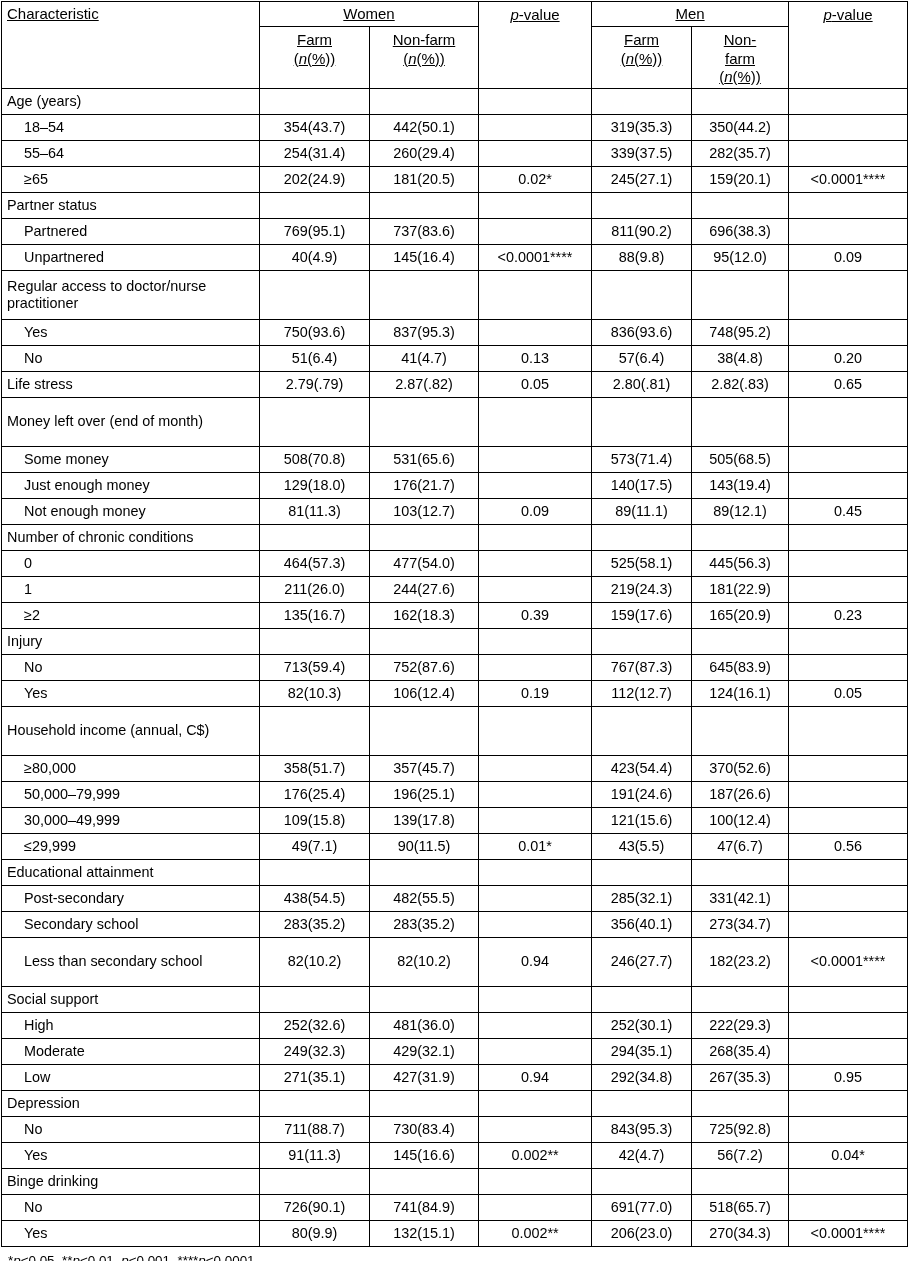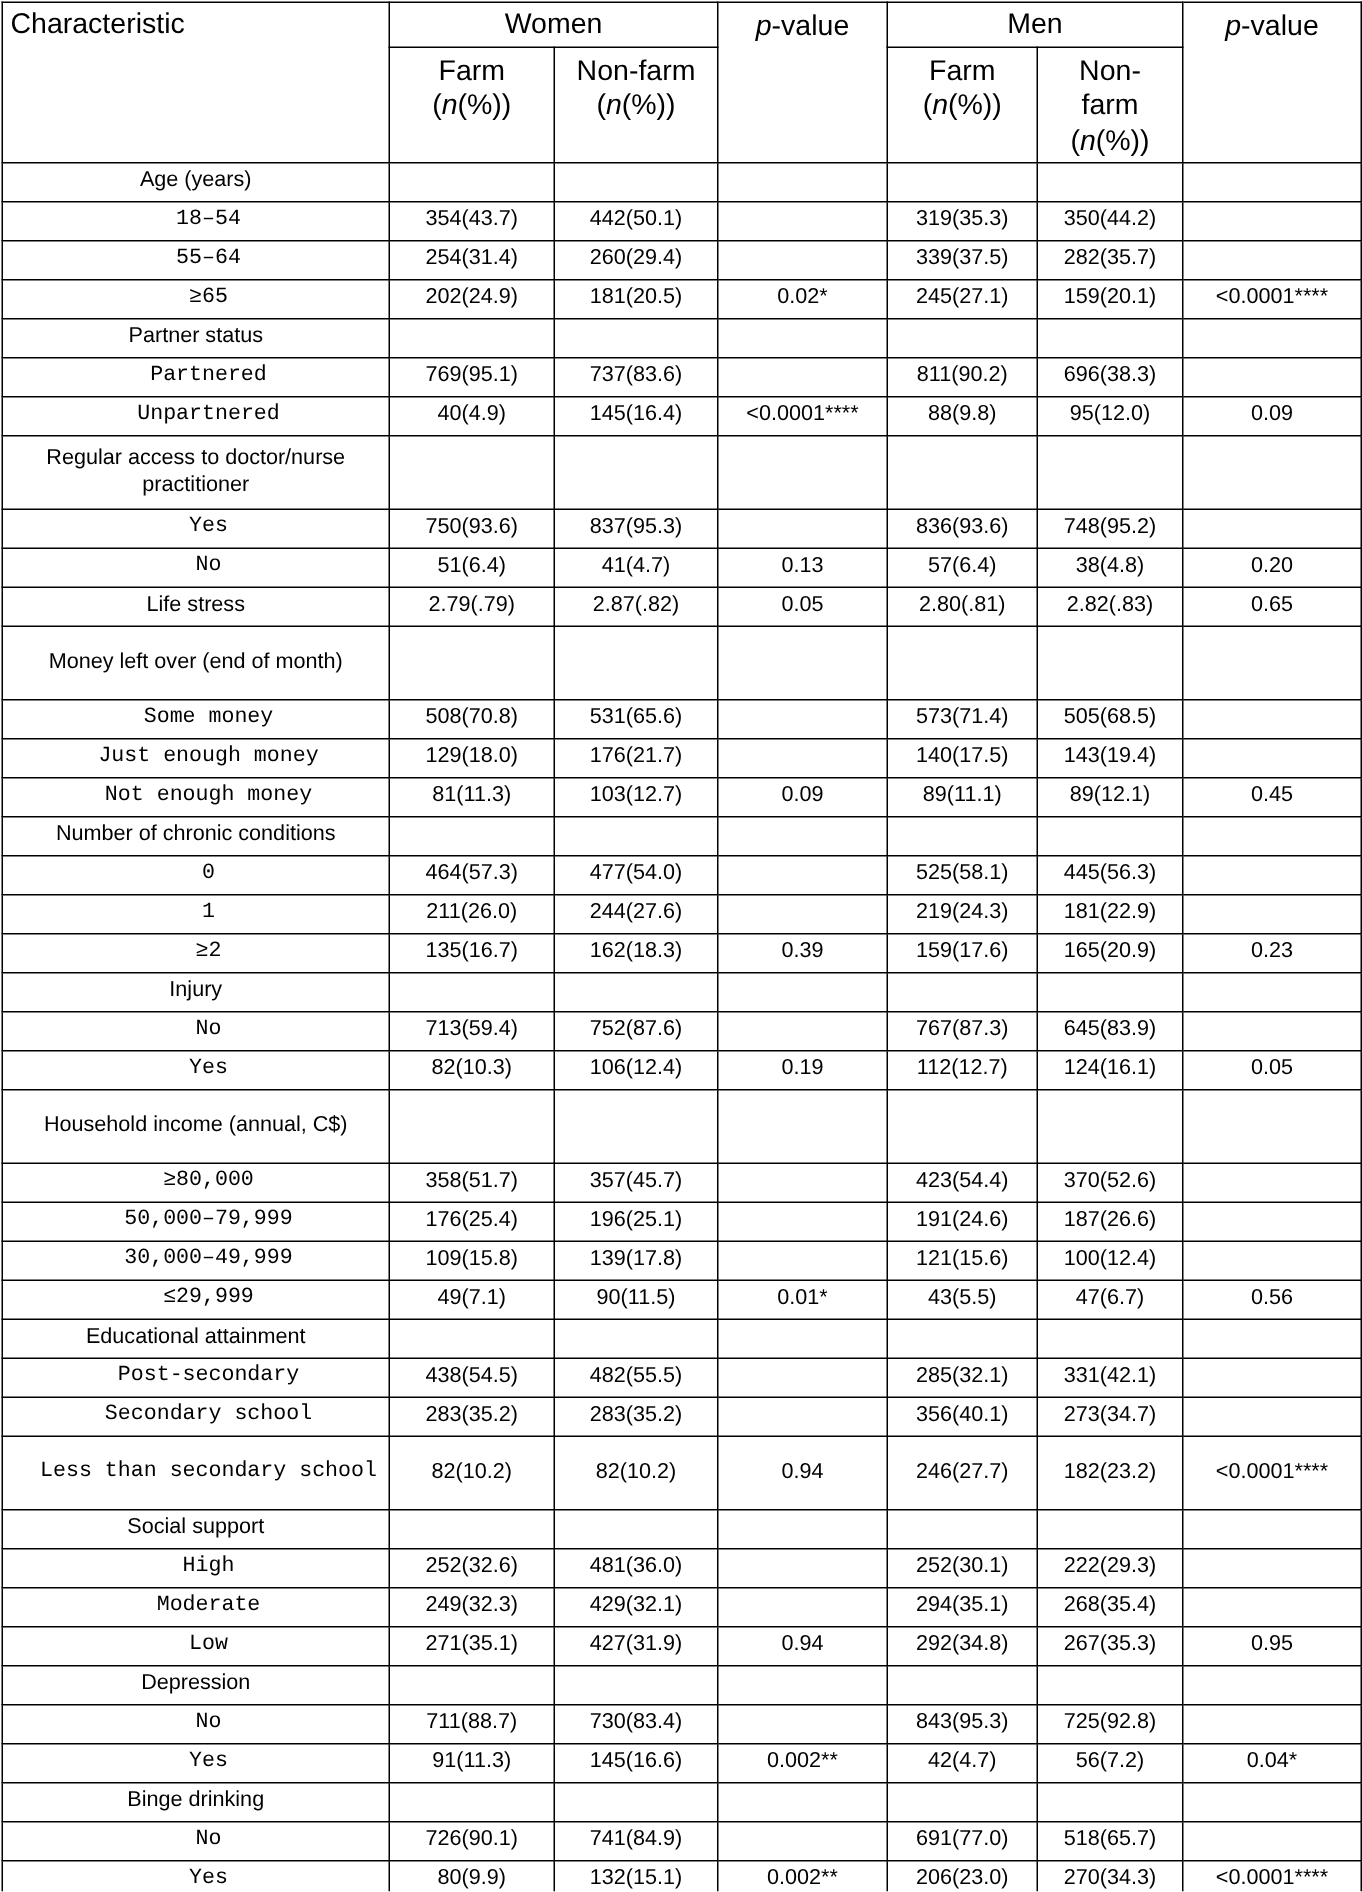--- a/index.html
+++ b/index.html
@@ -39,21 +39,22 @@
   col.c-wnf    { width: 109px; }
   col.c-wp     { width: 113px; }
   col.c-mf     { width: 100px; }
   col.c-mnf    { width: 97px;  }
   col.c-mp     { width: 119px; }
 
   
   thead th {
     text-align: center;
     font-weight: bold;
-    font-size: 19px;
+    font-size: 15px;
+    text-decoration: underline;
   }
   thead th.char-head {
     text-align: left;
     vertical-align: top;
     padding-top: 3px;
   }
   thead th.grp {
     padding: 3px 4px;
   }
   thead th.sub {
@@ -62,25 +63,24 @@
   }
   thead th.pv {
     vertical-align: top;
     padding-top: 4px;
   }
   .ital { font-style: italic; }
   .nw { white-space: nowrap; }
 
   
   td.lab {
-    text-align: center;
+    text-align: left;
   }
   td.lab.sub-item {
     padding-left: 22px;
-    font-family: Liberation Mono, monospace;
   }
   td.num {
     text-align: center;
   }
 
   tbody tr td { height: 21px; }
 
   .footnote {
     font-size: 13.4px;
     padding: 6px 0 0 8px;

